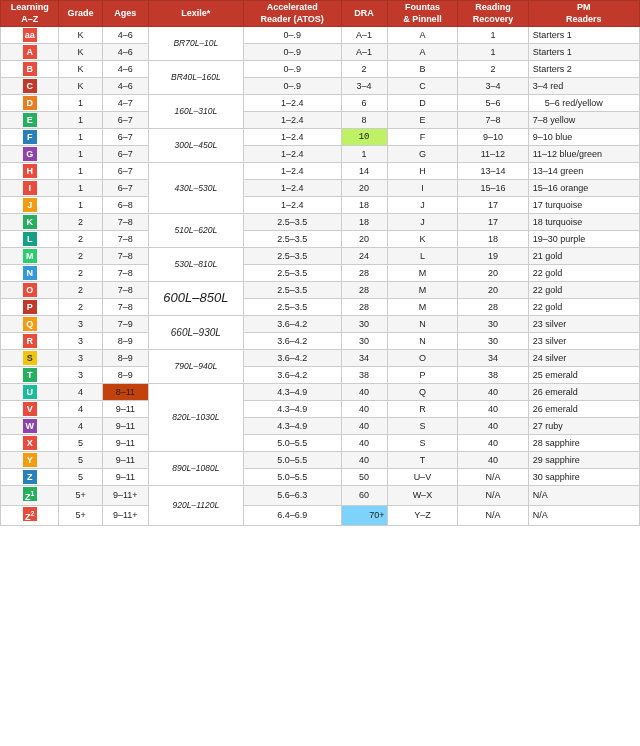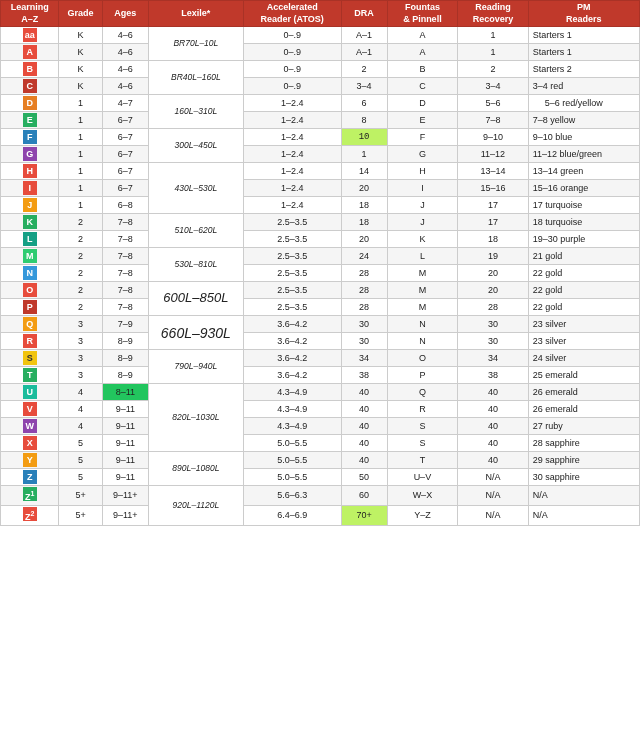--- a/index.html
+++ b/index.html
@@ -220,21 +220,21 @@
           <td style="background: rgb(255, 255, 255);">2.5–3.5</td>
           <td style="background: rgb(255, 255, 255);">28</td>
           <td style="background: rgb(255, 255, 255);">M</td>
           <td style="background: rgb(255, 255, 255);">28</td>
           <td style="background: rgb(255, 255, 255); text-align: left; padding-left: 4px;">22 gold</td>
         </tr>
         <tr style="background: rgb(245, 245, 245);">
           <td class="az-col" style="background: rgb(245, 245, 245);"><span class="badge" style="background: rgb(243, 156, 18);">Q</span></td>
           <td style="background: rgb(245, 245, 245);">3</td>
           <td style="background: rgb(245, 245, 245);">7–9</td>
-          <td rowspan="2" style="font-style: italic; font-size: 14px; background: rgb(255, 255, 255);">660L–930L</td>
+          <td rowspan="2" style="font-style: italic; font-size: 10px; background: rgb(255, 255, 255);">660L–930L</td>
           <td style="background: rgb(245, 245, 245);">3.6–4.2</td>
           <td style="background: rgb(245, 245, 245);">30</td>
           <td style="background: rgb(245, 245, 245);">N</td>
           <td style="background: rgb(245, 245, 245);">30</td>
           <td style="background: rgb(245, 245, 245); text-align: left; padding-left: 4px;">23 silver</td>
         </tr>
         <tr style="background: rgb(255, 255, 255);">
           <td class="az-col" style="background: rgb(255, 255, 255);"><span class="badge" style="background: rgb(231, 76, 60);">R</span></td>
           <td style="background: rgb(255, 255, 255);">3</td>
           <td style="background: rgb(255, 255, 255);">8–9</td>
@@ -261,21 +261,21 @@
           <td style="background: rgb(255, 255, 255);">8–9</td>
           <td style="background: rgb(255, 255, 255);">3.6–4.2</td>
           <td style="background: rgb(255, 255, 255);">38</td>
           <td style="background: rgb(255, 255, 255);">P</td>
           <td style="background: rgb(255, 255, 255);">38</td>
           <td style="background: rgb(255, 255, 255); text-align: left; padding-left: 4px;">25 emerald</td>
         </tr>
         <tr style="background: rgb(245, 245, 245);">
           <td class="az-col" style="background: rgb(245, 245, 245);"><span class="badge" style="background: rgb(26, 188, 156);">U</span></td>
           <td style="background: rgb(245, 245, 245);">4</td>
-          <td style="background: #22c55e;">8–11</td>
+          <td style="background: #c2410c;">8–11</td>
           <td rowspan="4" style="font-style: italic; font-size: 8.5px; background: rgb(255, 255, 255);">820L–1030L</td>
           <td style="background: rgb(245, 245, 245);">4.3–4.9</td>
           <td style="background: rgb(245, 245, 245);">40</td>
           <td style="background: rgb(245, 245, 245);">Q</td>
           <td style="background: rgb(245, 245, 245);">40</td>
           <td style="background: rgb(245, 245, 245); text-align: left; padding-left: 4px;">26 emerald</td>
         </tr>
         <tr style="background: rgb(255, 255, 255);">
           <td class="az-col" style="background: rgb(255, 255, 255);"><span class="badge" style="background: rgb(231, 76, 60);">V</span></td>
           <td style="background: rgb(255, 255, 255);">4</td>
@@ -336,20 +336,20 @@
           <td style="background: rgb(245, 245, 245);">60</td>
           <td style="background: rgb(245, 245, 245);">W–X</td>
           <td style="background: rgb(245, 245, 245);">N/A</td>
           <td style="background: rgb(245, 245, 245); text-align: left; padding-left: 4px;">N/A</td>
         </tr>
         <tr style="background: rgb(255, 255, 255);">
           <td class="az-col" style="background: rgb(255, 255, 255);"><span class="badge" style="background: rgb(231, 76, 60);">Z<span class="superscript">2</span></span></td>
           <td style="background: rgb(255, 255, 255);">5+</td>
           <td style="background: rgb(255, 255, 255);">9–11+</td>
           <td style="background: rgb(255, 255, 255);">6.4–6.9</td>
-          <td style="background: #bef264;">70+</td>
+          <td style="background: #7dd3fc; text-align: right;">70+</td>
           <td style="background: rgb(255, 255, 255);">Y–Z</td>
           <td style="background: rgb(255, 255, 255);">N/A</td>
           <td style="background: rgb(255, 255, 255); text-align: left; padding-left: 4px;">N/A</td>
         </tr>
       </tbody>
   </table>
 </div>
 
 </body></html>

